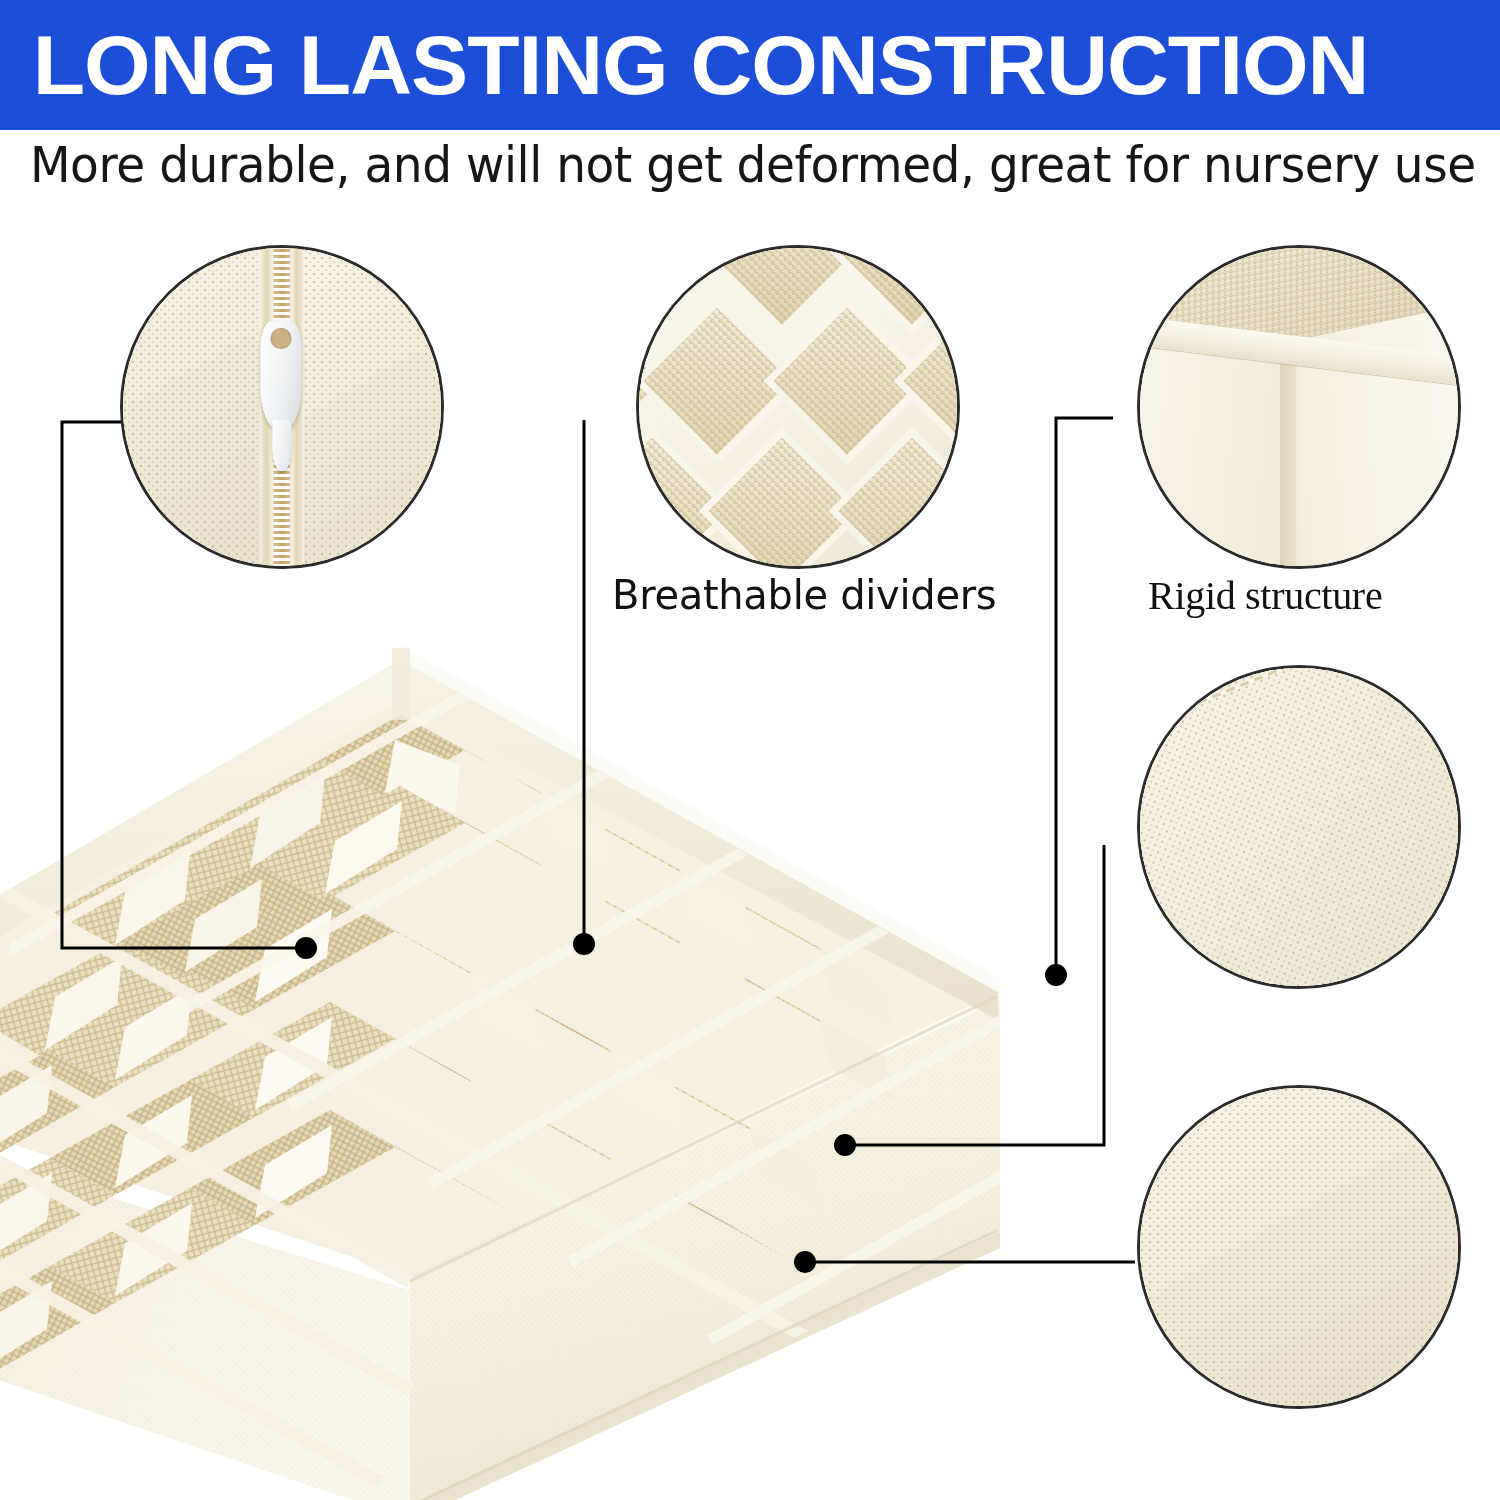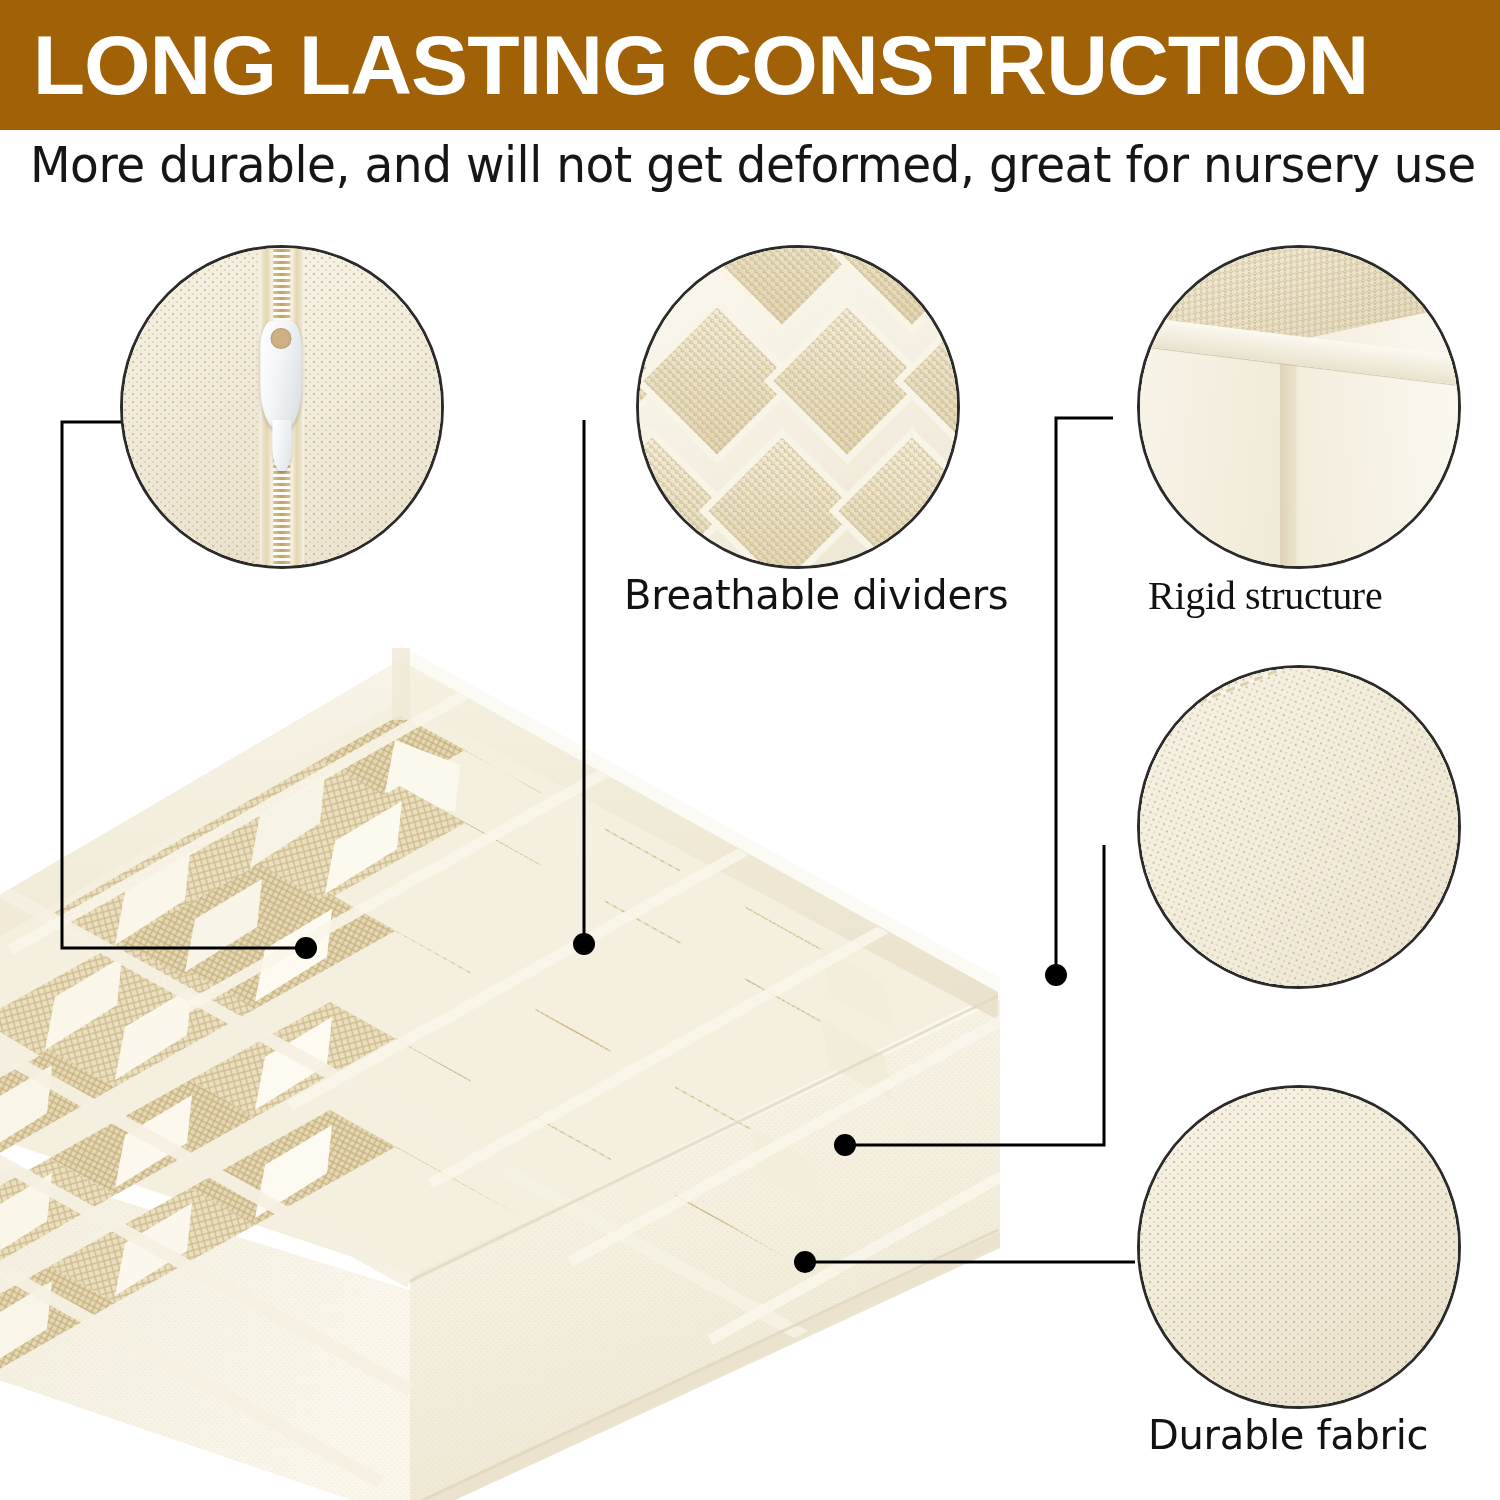--- a/index.html
+++ b/index.html
@@ -8,21 +8,21 @@
     background:#ffffff;
     font-family:"Liberation Sans", sans-serif;
     overflow:hidden;
     position:relative;
   }
   .stage{position:absolute;left:0;top:0;width:1500px;height:1500px;overflow:hidden;}
 
   
   .banner{
     position:absolute;left:0;top:0;width:1500px;height:130px;
-    background:#a16207;
+    background:#1d4ed8;
     display:flex;align-items:center;
   }
   .banner-title{
     color:#ffffff;
     font-size:84px;
     font-weight:bold;
     letter-spacing:-1px;
     line-height:1;
     padding-left:32px;
     white-space:nowrap;
@@ -393,21 +393,21 @@
         <div class="div-cell" style="left:170px;top:290px;"></div>
         <div class="div-cell" style="left:300px;top:290px;"></div>
 
         <div class="div-cell" style="left:-25px;top:420px;"></div>
         <div class="div-cell" style="left:105px;top:420px;"></div>
         <div class="div-cell" style="left:235px;top:420px;"></div>
         <div class="div-cell" style="left:365px;top:420px;"></div>
       </div>
     </div>
   </div>
-  <div class="label" style="left:612px;top:572px;margin-left:12px;">Breathable dividers</div>
+  <div class="label" style="left:612px;top:572px;">Breathable dividers</div>
 
   <div class="circle" style="left:1137px;top:245px;width:318px;height:318px;">
     <div class="circle-inner tex-plain">
       <div class="rc-top"></div>
       <div class="rc-left tex-fabric"></div>
       <div class="rc-right tex-fabric"></div>
       <div class="rc-edge"></div>
       <div class="rc-rim"></div>
     </div>
   </div>
@@ -417,15 +417,14 @@
     <div class="circle-inner">
       <div class="st-white"></div>
       <div class="st-fabric tex-fabric"></div>
       <div class="st-seam"></div>
     </div>
   </div>
 
   <div class="circle" style="left:1137px;top:1085px;width:318px;height:318px;">
     <div class="circle-inner tex-fabric"></div>
   </div>
-  <div class="label" style="left:1148px;top:1412px;">Durable fabric</div>
 
 </div>
 
 </body></html>

